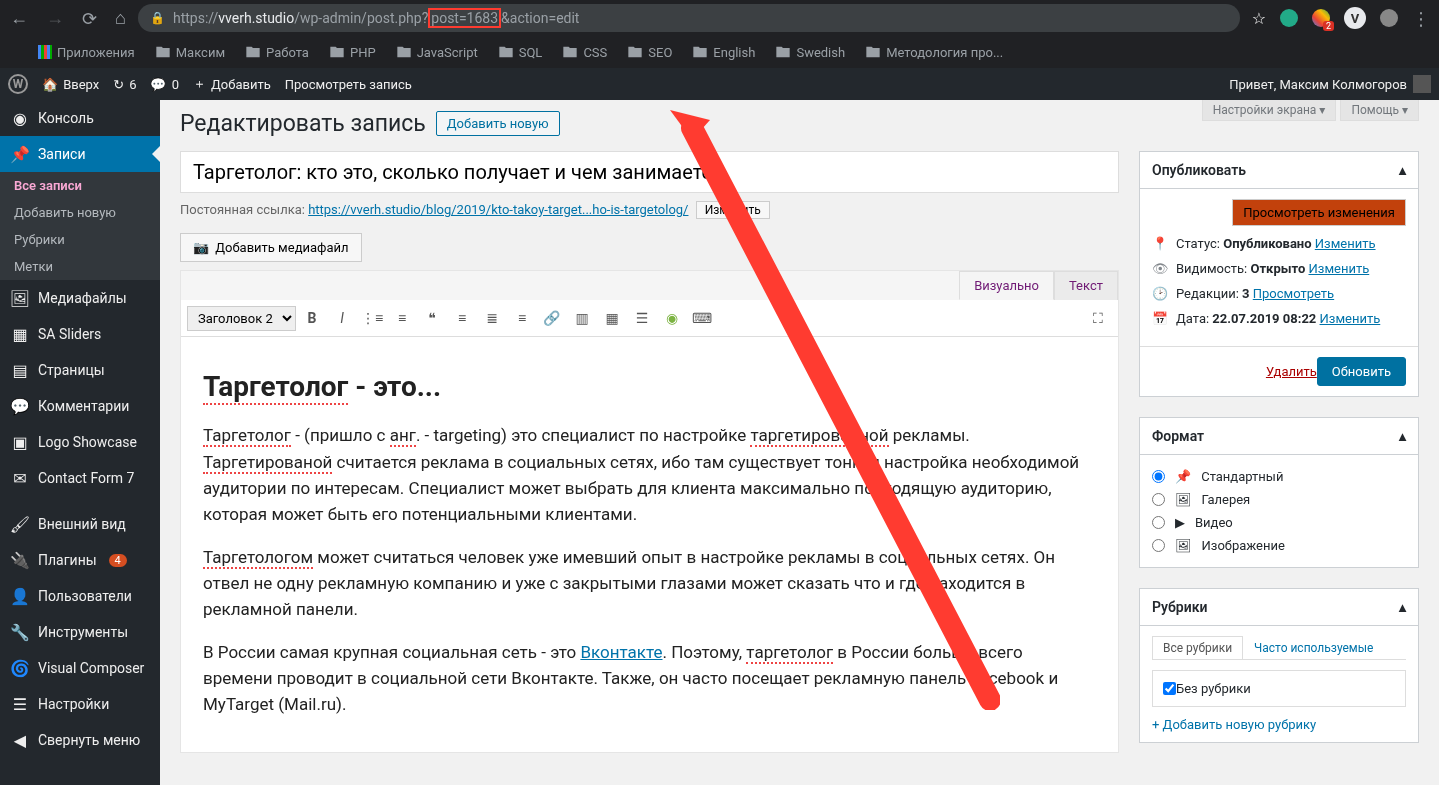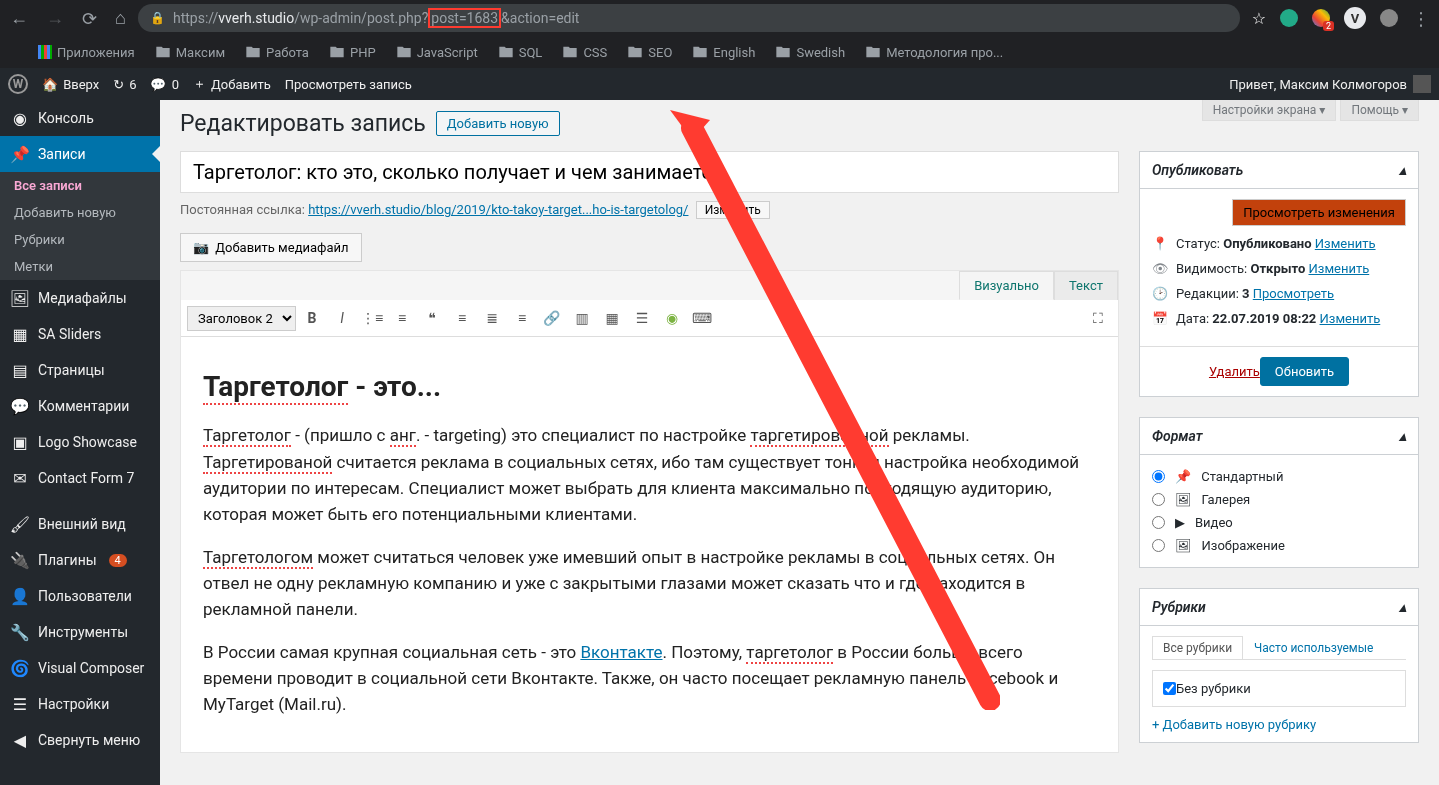--- a/index.html
+++ b/index.html
@@ -60,40 +60,40 @@
 
 .title-input{width:100%;border:1px solid #ddd;background:#fff;padding:8px 12px;font-size:20px;height:42px;}
 .permalink{margin:8px 0 14px;font-size:13px;color:#666;}
 .permalink a{color:#0073aa;text-decoration:underline;}
 .permalink .edit-btn{background:#f7f7f7;border:1px solid #ccc;padding:1px 8px;font-size:12px;margin-left:4px;cursor:pointer;}
 
 .media-btn{background:#f7f7f7;border:1px solid #ccc;padding:6px 12px;font-size:13px;display:inline-flex;align-items:center;gap:6px;cursor:pointer;margin-bottom:8px;}
 
 .editor-wrap{border:1px solid #e5e5e5;background:#fff;}
 .editor-tabs{display:flex;justify-content:flex-end;background:#f5f5f5;}
-.editor-tabs .etab{padding:6px 14px;font-size:13px;border:1px solid #ddd;border-bottom:none;background:#ebebeb;cursor:pointer;color:#0f766e;}
+.editor-tabs .etab{padding:6px 14px;font-size:13px;border:1px solid #ddd;border-bottom:none;background:#ebebeb;cursor:pointer;color:#701a75;}
 .editor-tabs .etab.active{background:#f5f5f5;border-bottom:1px solid #f5f5f5;}
 .toolbar{display:flex;align-items:center;padding:4px 6px;border-bottom:1px solid #ddd;gap:2px;flex-wrap:wrap;}
 .toolbar select{border:1px solid #ccc;padding:3px 6px;font-size:13px;}
 .toolbar .tbtn{width:28px;height:28px;display:flex;align-items:center;justify-content:center;cursor:pointer;font-size:14px;color:#555;}
 .toolbar .spacer{flex:1;}
 .editor-body{padding:18px 22px;font-family:Georgia,serif;font-size:17px;line-height:1.55;color:#222;min-height:300px;}
 .editor-body h2{font-size:28px;font-weight:700;margin:10px 0 14px;font-family:Georgia,serif;}
 .editor-body p{margin-bottom:16px;}
 .editor-body .red-wavy{border-bottom:2px dotted #e44;}
 .editor-body a{color:#0073aa;text-decoration:underline;}
 
 .postbox{background:#fff;border:1px solid #ccd0d4;margin-bottom:20px;}
-.postbox .hndle{padding:10px 12px;border-bottom:1px solid #ccd0d4;font-size:14px;font-weight:600;display:flex;justify-content:space-between;cursor:pointer;font-style:italic;}
+.postbox .hndle{padding:10px 12px;border-bottom:1px solid #ccd0d4;font-size:14px;font-weight:600;display:flex;justify-content:space-between;cursor:pointer;}
 .postbox .inside{padding:10px 12px;font-size:13px;}
 .pub-row{display:flex;align-items:flex-start;gap:8px;margin-bottom:10px;}
 .pub-row .picon{color:#82878c;width:16px;}
 .pub-row a{color:#0073aa;}
 .preview-btn{background:#c2410c;border:1px solid #ccc;padding:5px 10px;font-size:13px;float:right;margin-bottom:10px;cursor:pointer;}
-.pub-actions{border-top:1px solid #ddd;padding:10px 12px;display:flex;justify-content:center;align-items:center;}
+.pub-actions{border-top:1px solid #ddd;padding:10px 12px;display:flex;justify-content:flex-end;align-items:center;}
 .pub-actions .delete{color:#a00;text-decoration:underline;font-size:13px;cursor:pointer;}
 .pub-actions .update-btn{background:#0071a1;color:#fff;border:1px solid #0071a1;padding:6px 14px;font-size:13px;cursor:pointer;border-radius:3px;}
 .format-row{display:flex;align-items:center;gap:10px;padding:4px 0;}
 .format-row input{margin:0;}
 .rubric-tabs{display:flex;border-bottom:1px solid #ddd;margin-bottom:10px;}
 .rubric-tabs .rtab{padding:4px 10px;font-size:12px;border:1px solid #ddd;border-bottom:none;background:#fff;color:#555;cursor:pointer;}
 .rubric-tabs .rtab.inactive{background:transparent;border-color:transparent;color:#0073aa;}
 .rubric-box{border:1px solid #ddd;padding:10px;}
 .rubric-box label{display:flex;align-items:center;gap:0;font-size:13px;}
 .add-rub{color:#0073aa;font-size:13px;margin-top:10px;display:inline-block;cursor:pointer;}

